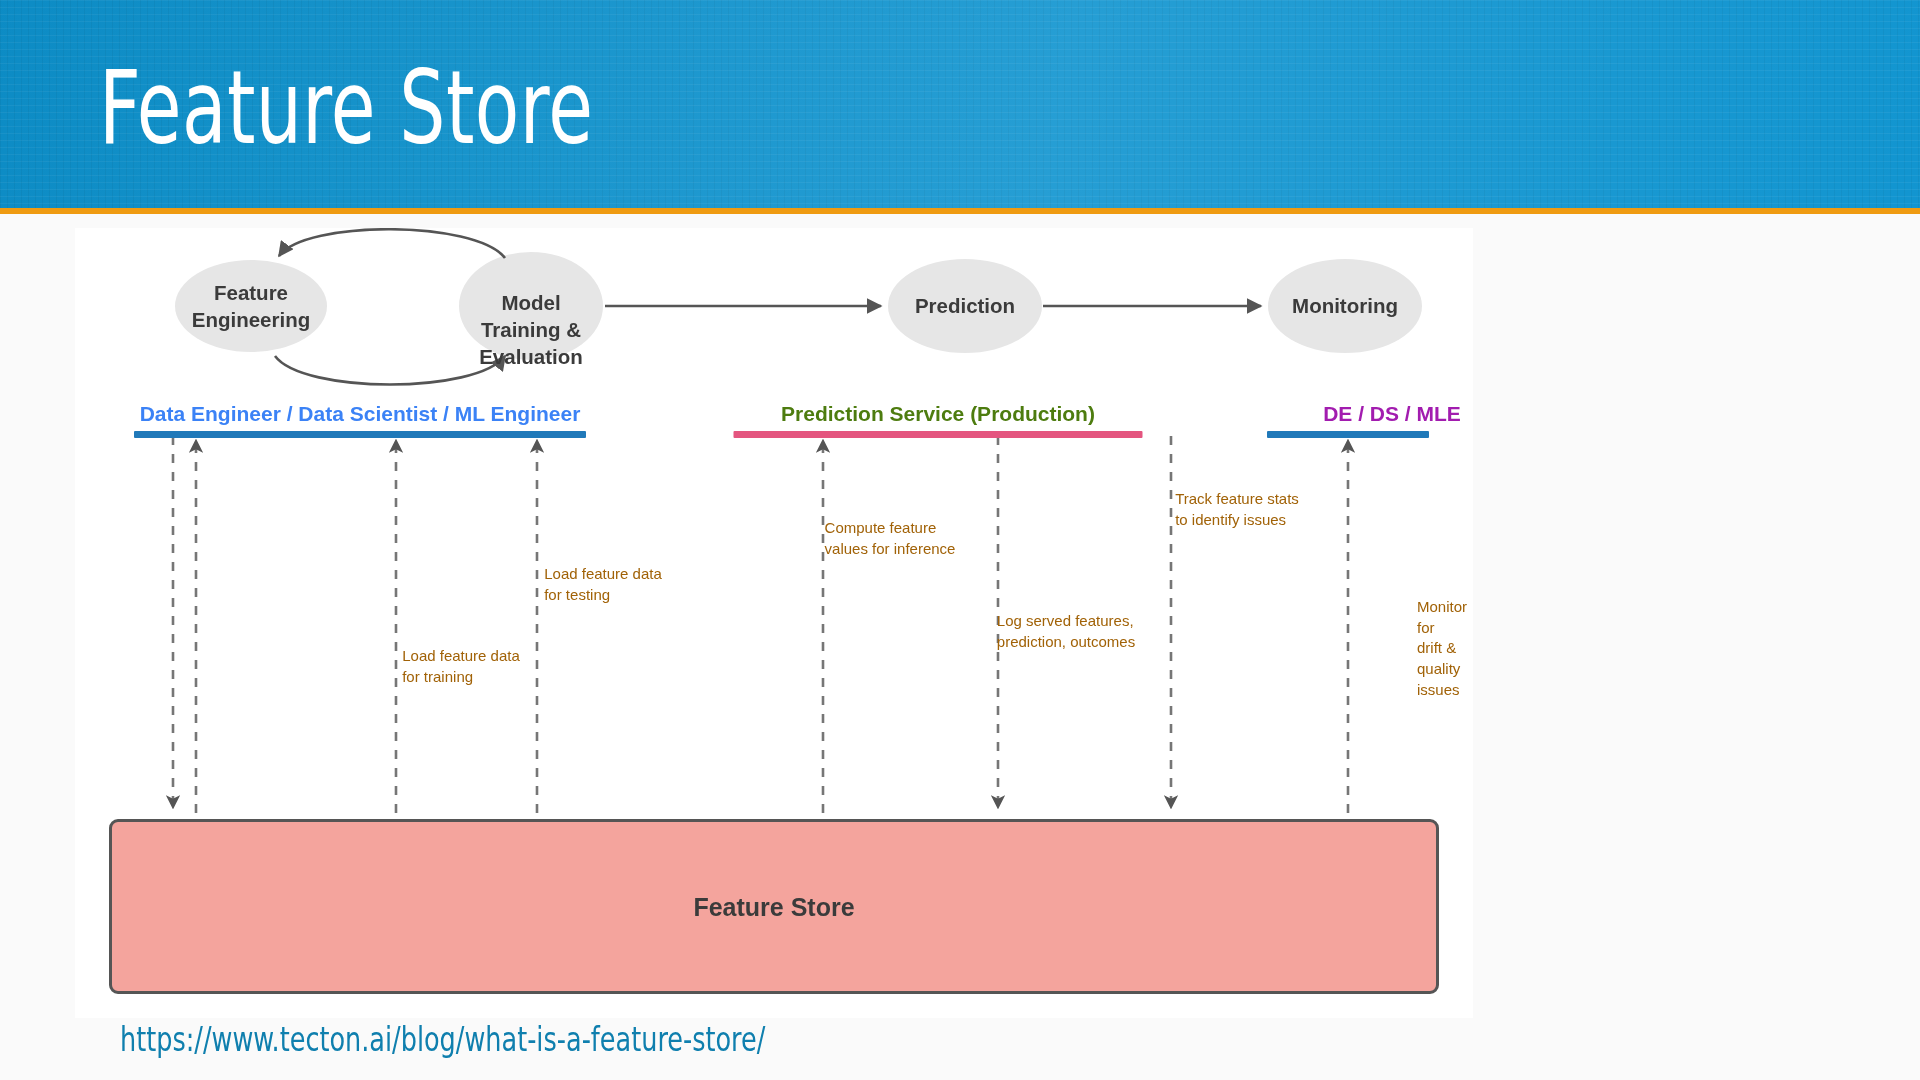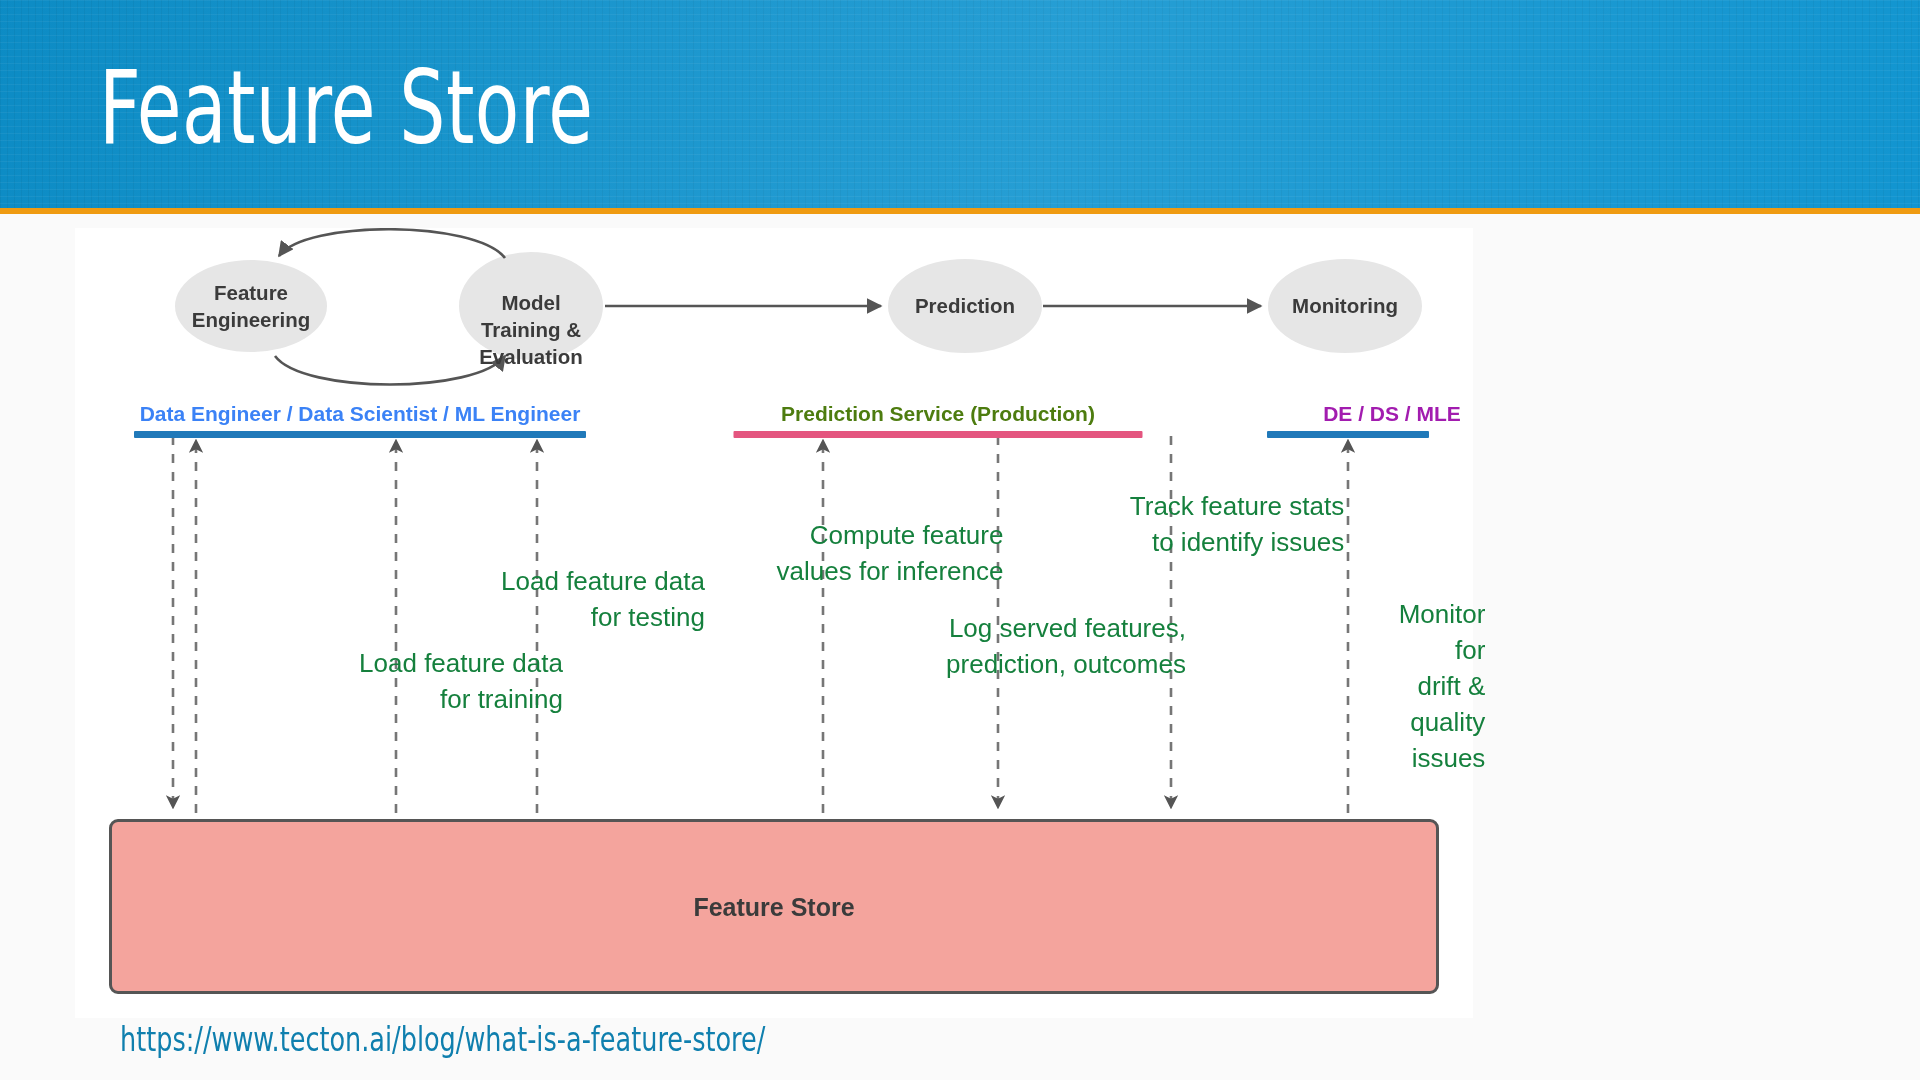--- a/index.html
+++ b/index.html
@@ -77,24 +77,24 @@
   }
   .lane-rule{
     position:absolute; height:7px; border-radius:1px;
     transform:translateX(-50%);
   }
 
   
   .annotation{
     position:absolute;
     font-family:"Liberation Sans", sans-serif;
-    font-size:26px;
+    font-size:15px;
     line-height:1.38;
-    color:#15803d;
-    text-align:right;
+    color:#a16207;
+    text-align:left;
     white-space:pre-line;
     transform:translateX(-50%);
   }
 
   
   #feature-store-label{
     position:absolute;
     left:50%; top:50%;
     transform:translate(-50%,-50%);
     font-family:"Liberation Sans", sans-serif;

